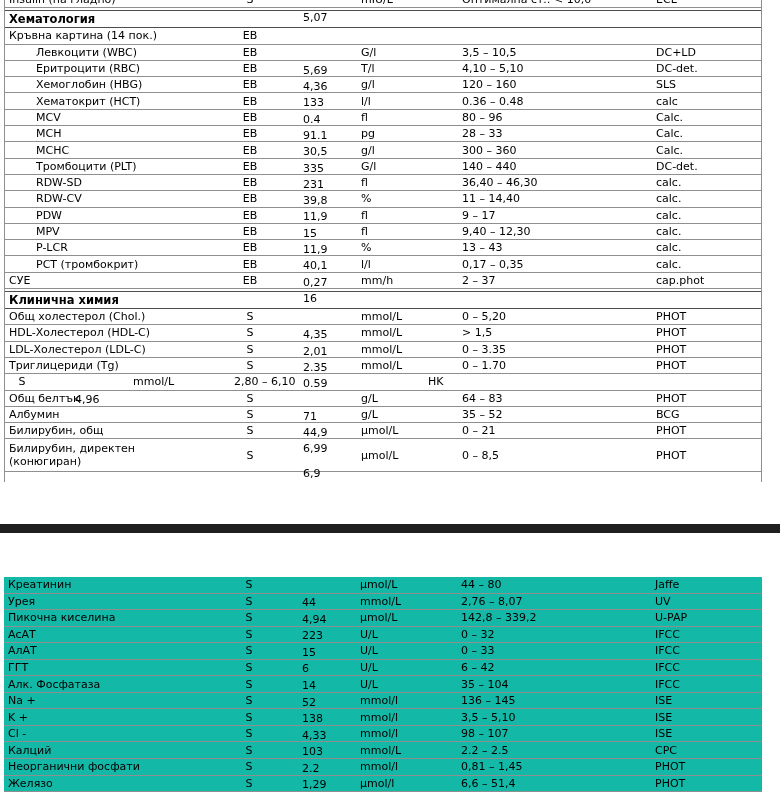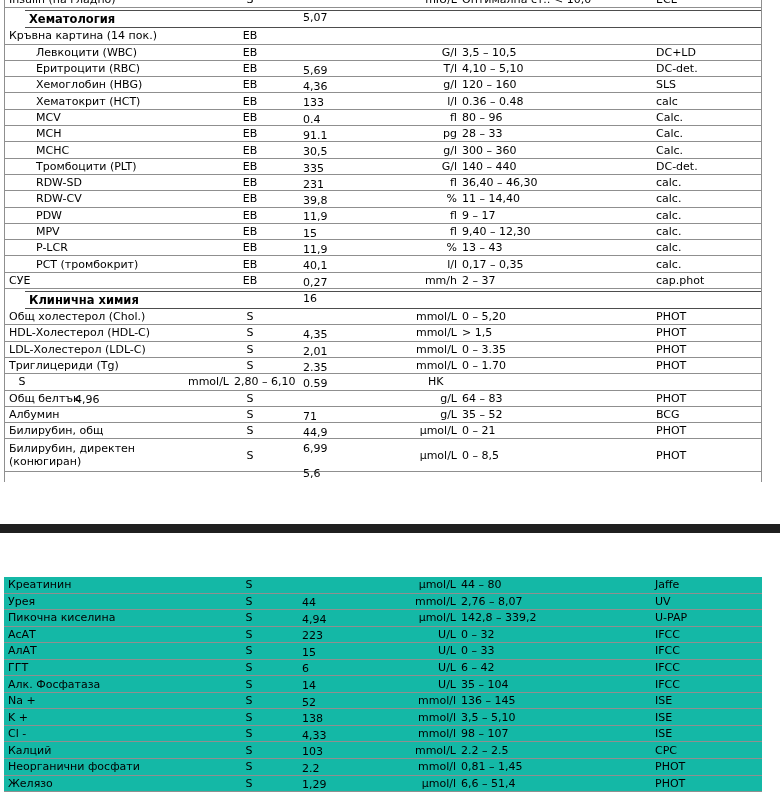--- a/index.html
+++ b/index.html
@@ -19,31 +19,31 @@
   }
   .row {
     display:flex; align-items:center;
     height:16.3px; box-sizing:border-box;
     border-bottom:1px solid #8f8f8f;
   }
   .table-plain .row { height:16.55px; }
   .row.tall { height:33px; }
   .row.type-section {
     height:18px; margin-top:2px;
-    border-top:1px solid #4d4d4d; border-bottom:1px solid #4d4d4d;margin-left:20px;
+    border-top:1px solid #4d4d4d; border-bottom:1px solid #4d4d4d;
   }
   .row.type-section .cell.name {
     font-weight:bold; font-size:11.5px; flex:1 1 auto;
   }
   .cell { box-sizing:border-box; overflow:hidden; white-space:nowrap; }
   .cell.name   { flex:0 0 228px; padding-left:4px; white-space:pre-line; line-height:13px; }
   .row.indent .cell.name { padding-left:31px; }
   .cell.mat    { flex:0 0 34px; text-align:center; }
   .cell.val    { flex:0 0 94px; padding-left:36px;margin-top:36px; }
-  .cell.unit   { flex:0 0 96px; text-align:right; }
+  .cell.unit   { flex:0 0 96px; text-align:left; }
   .cell.range  { flex:0 0 190px; padding-left:5px; }
   .cell.method { flex:1 1 auto; padding-left:9px; }
   .divider-bar {
     position:absolute; left:0; top:524px; width:780px; height:9px;
     background:#1f1f1f;
   }
 </style>
 </head>
 <body>
 
@@ -288,21 +288,21 @@
       <div class="cell val">6,99</div>
       <div class="cell unit">µmol/L</div>
       <div class="cell range">0 – 21</div>
       <div class="cell method">PHOT</div>
     </div>
 
     <div class="row tall">
       <div class="cell name">Билирубин, директен
 (конюгиран)</div>
       <div class="cell mat">S</div>
-      <div class="cell val">5,6</div>
+      <div class="cell val">6,9</div>
       <div class="cell unit">µmol/L</div>
       <div class="cell range">0 – 8,5</div>
       <div class="cell method">PHOT</div>
     </div>
   </div>
 
 <div class="divider-bar"></div>
 
 <div class="table-plain">
 

